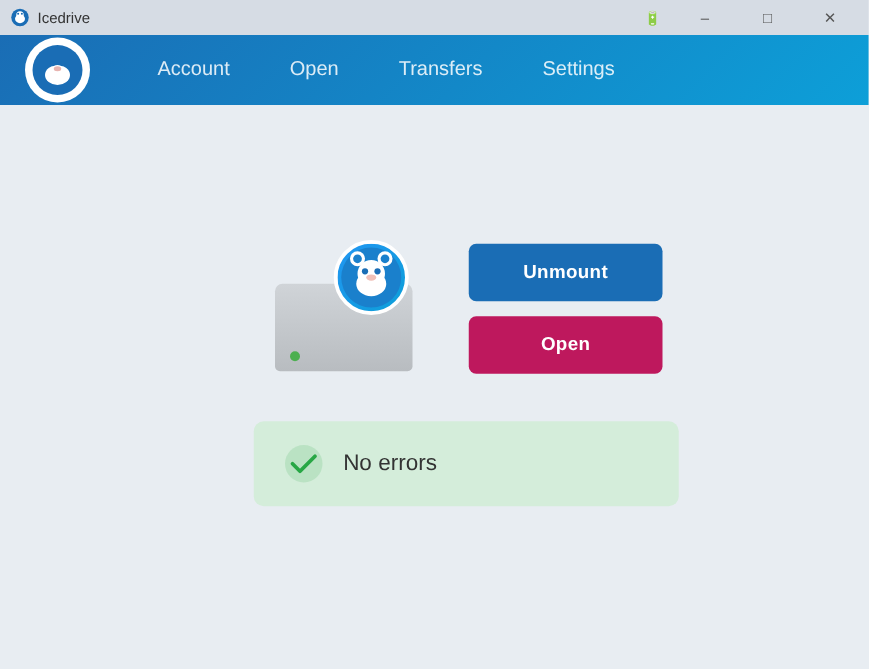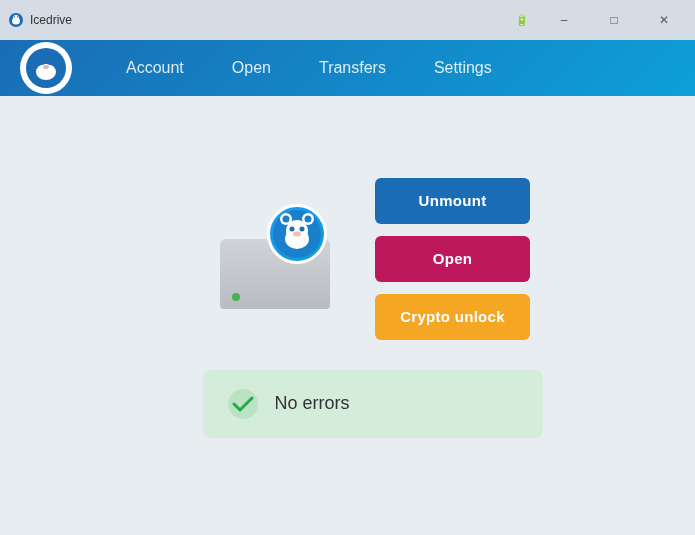--- a/index.html
+++ b/index.html
@@ -9,21 +9,21 @@
       height: 535px;
       font-family: 'Segoe UI', Arial, sans-serif;
       background: #e8edf2;
       overflow: hidden;
       position: relative;
     }
 
     
     #title-bar {
       width: 100%;
-      height: 40px;
+      height: 28px;
       background: #d6dce4;
       display: flex;
       align-items: center;
       justify-content: space-between;
       padding: 0 8px;
       user-select: none;
     }
 
     #title-left {
       display: flex;
@@ -296,21 +296,20 @@
           <circle cx="36" cy="10" r="6" fill="white"></circle>
           <circle cx="14" cy="10" r="3.5" fill="#1a80cc"></circle>
           <circle cx="36" cy="10" r="3.5" fill="#1a80cc"></circle>
         </svg>
       </div>
     </div>
 
     <div id="buttons-panel">
       <button class="action-btn btn-unmount">Unmount</button>
       <button class="action-btn btn-open">Open</button>
-      <button class="action-btn btn-crypto">Crypto unlock</button>
     </div>
   </div>
 
   <div id="status-bar">
     <div id="check-icon">
       <svg viewBox="0 0 32 32" width="32" height="32">
         <circle cx="16" cy="16" r="15" fill="#28a745" opacity="0.15"></circle>
         <polyline points="7,16 13,22 25,10" fill="none" stroke="#28a745" stroke-width="3" stroke-linecap="round" stroke-linejoin="round"></polyline>
       </svg>
     </div>

